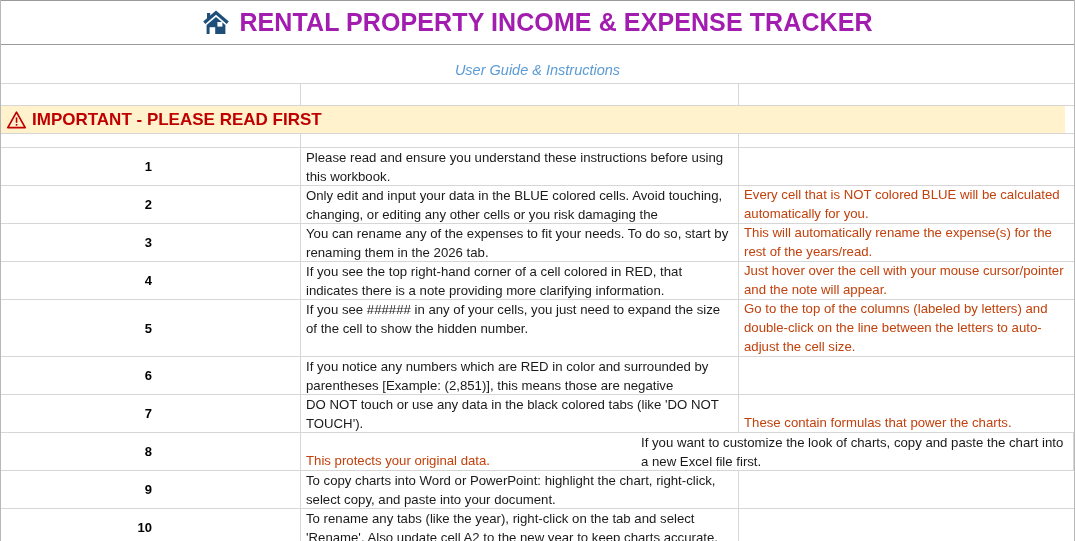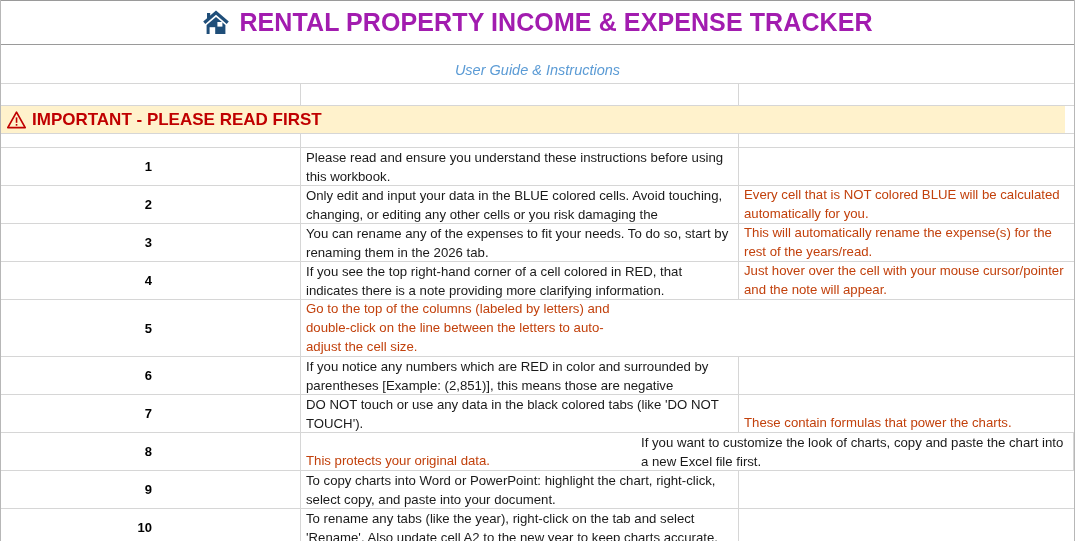--- a/index.html
+++ b/index.html
@@ -254,20 +254,23 @@
     <div class="cell col-b">
         <span>If you see the top right-hand corner of a cell colored in RED, that indicates there is a note providing more clarifying information.</span>
       </div>
     <div class="cell col-c">
         <span>Just hover over the cell with your mouse cursor/pointer and the note will appear.</span>
       </div>
   </div>
 
   <div class="grid-row" style="height:57px">
     <div class="cell col-a">5</div>
+    <div class="cell col-b">
+        <span>If you see ###### in any of your cells, you just need to expand the size of the cell to show the hidden number.</span>
+      </div>
     <div class="cell col-c">
         <span>Go to the top of the columns (labeled by letters) and double-click on the line between the letters to auto-adjust the cell size.</span>
       </div>
   </div>
 
   <div class="grid-row" style="height:38px">
     <div class="cell col-a">6</div>
     <div class="cell col-b">
         <span>If you notice any numbers which are RED in color and surrounded by parentheses [Example: (2,851)], this means those are negative</span>
       </div>

